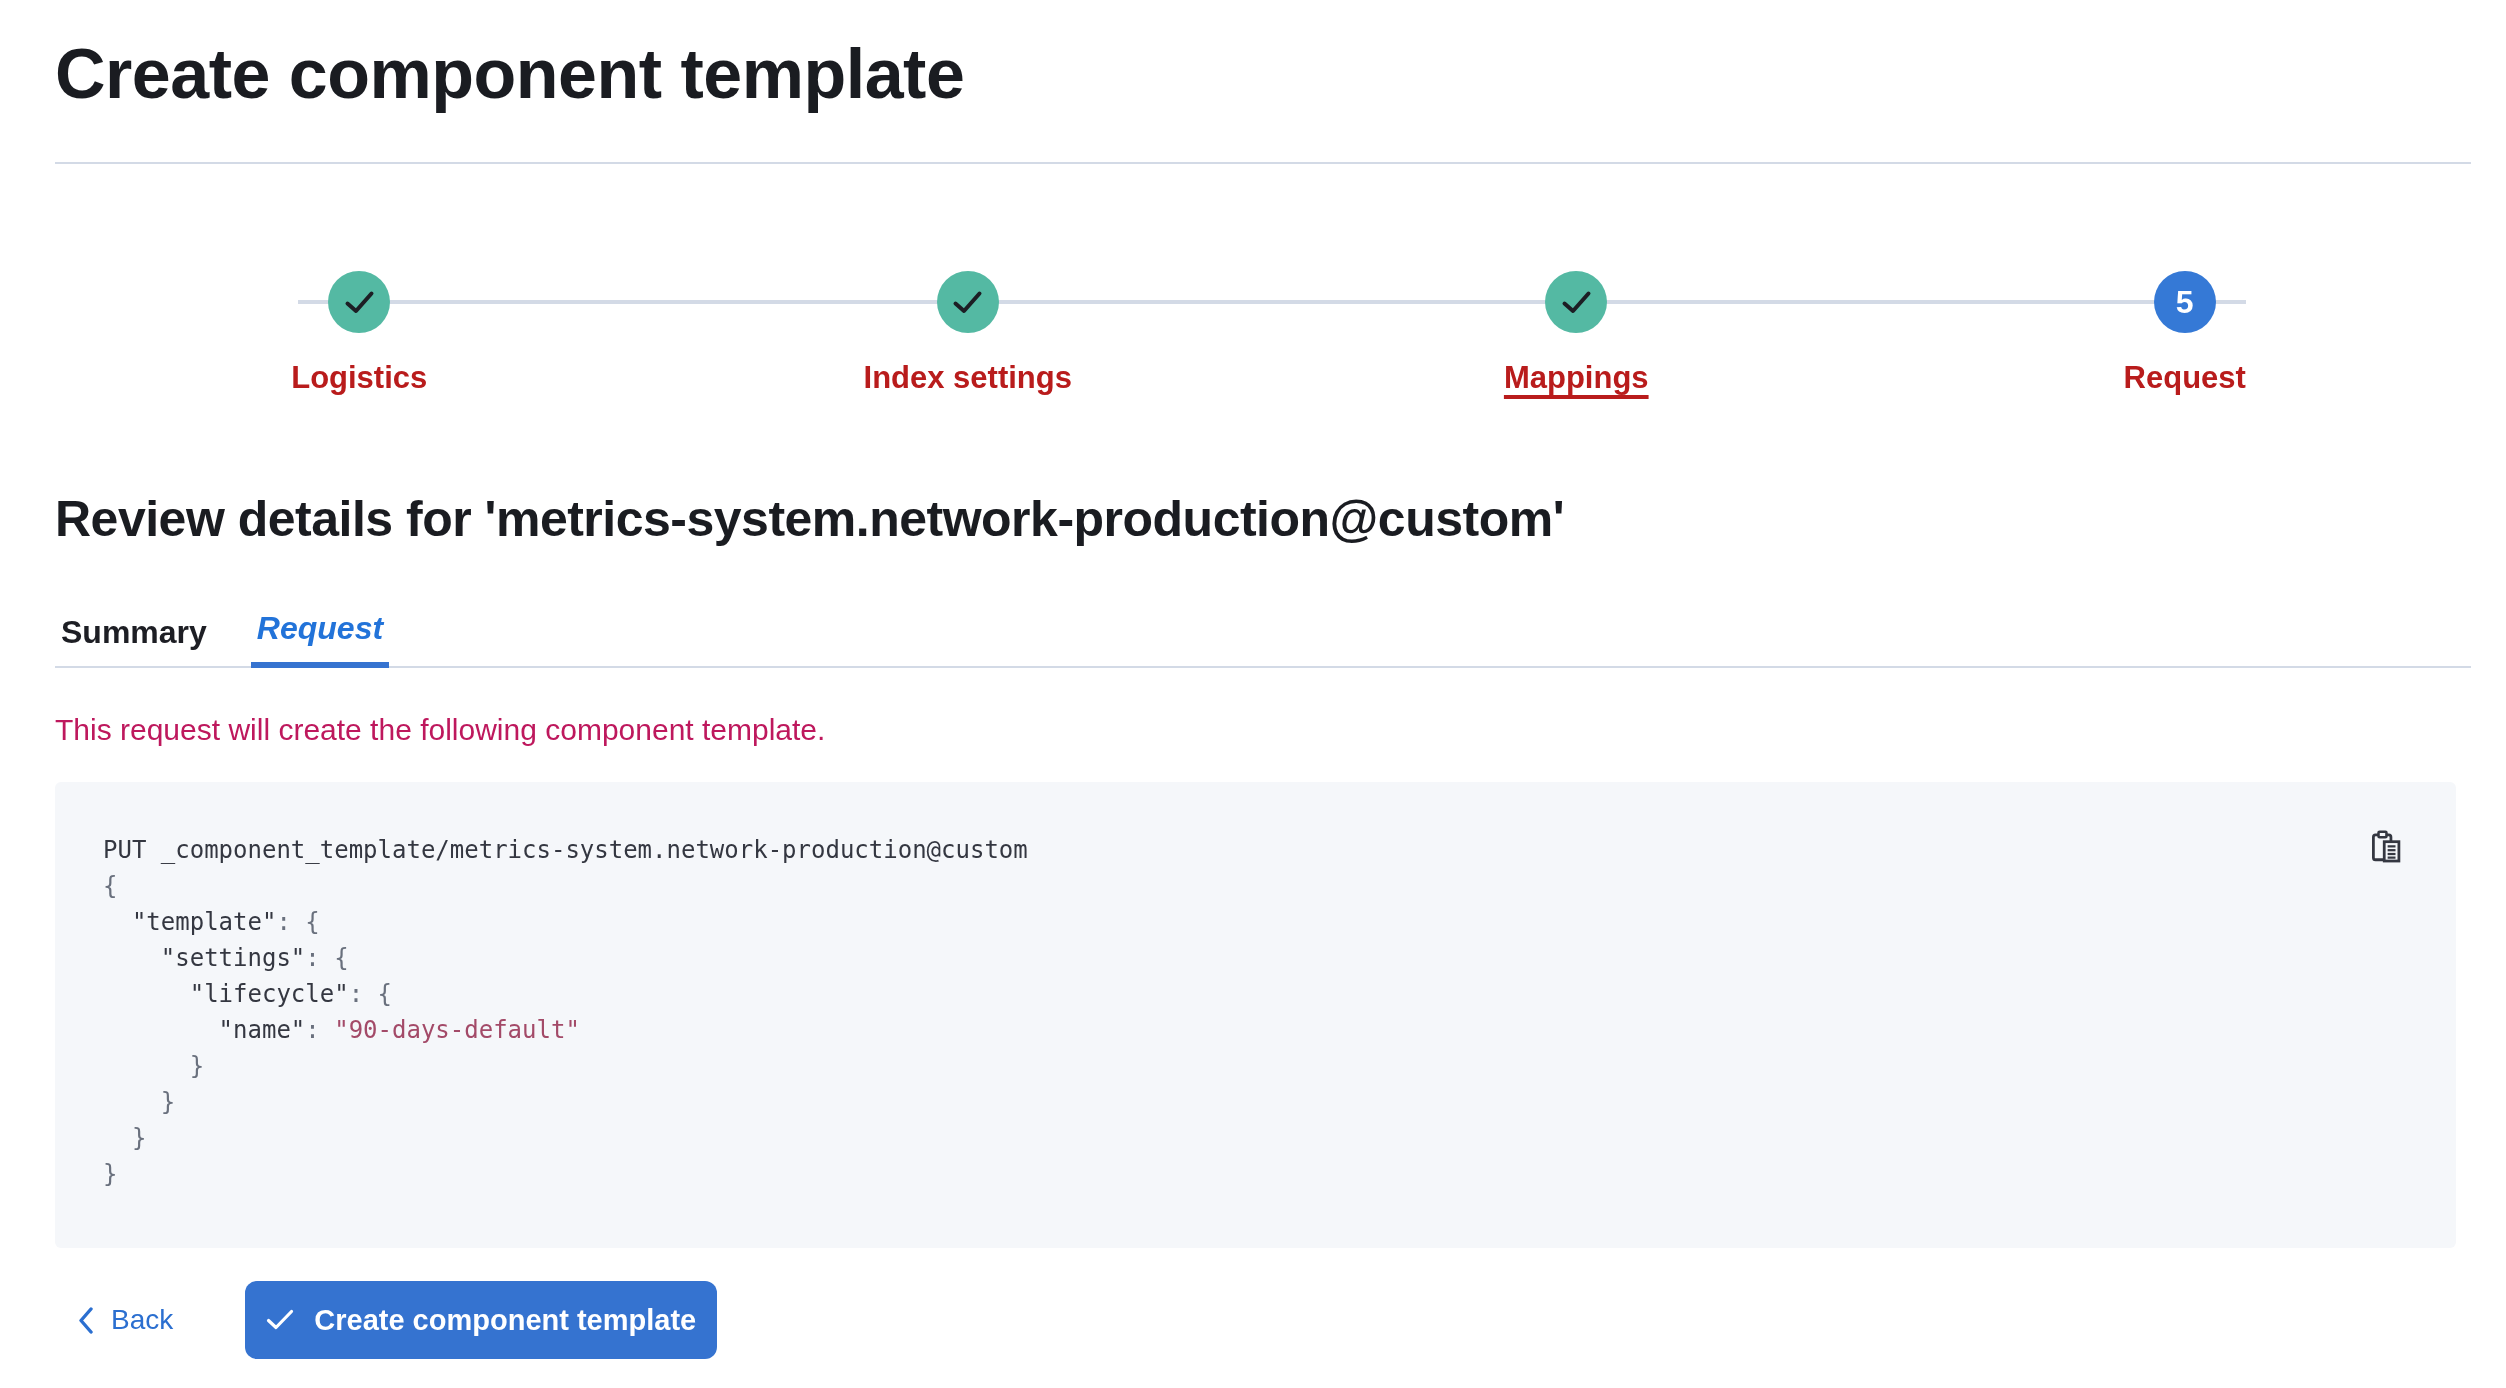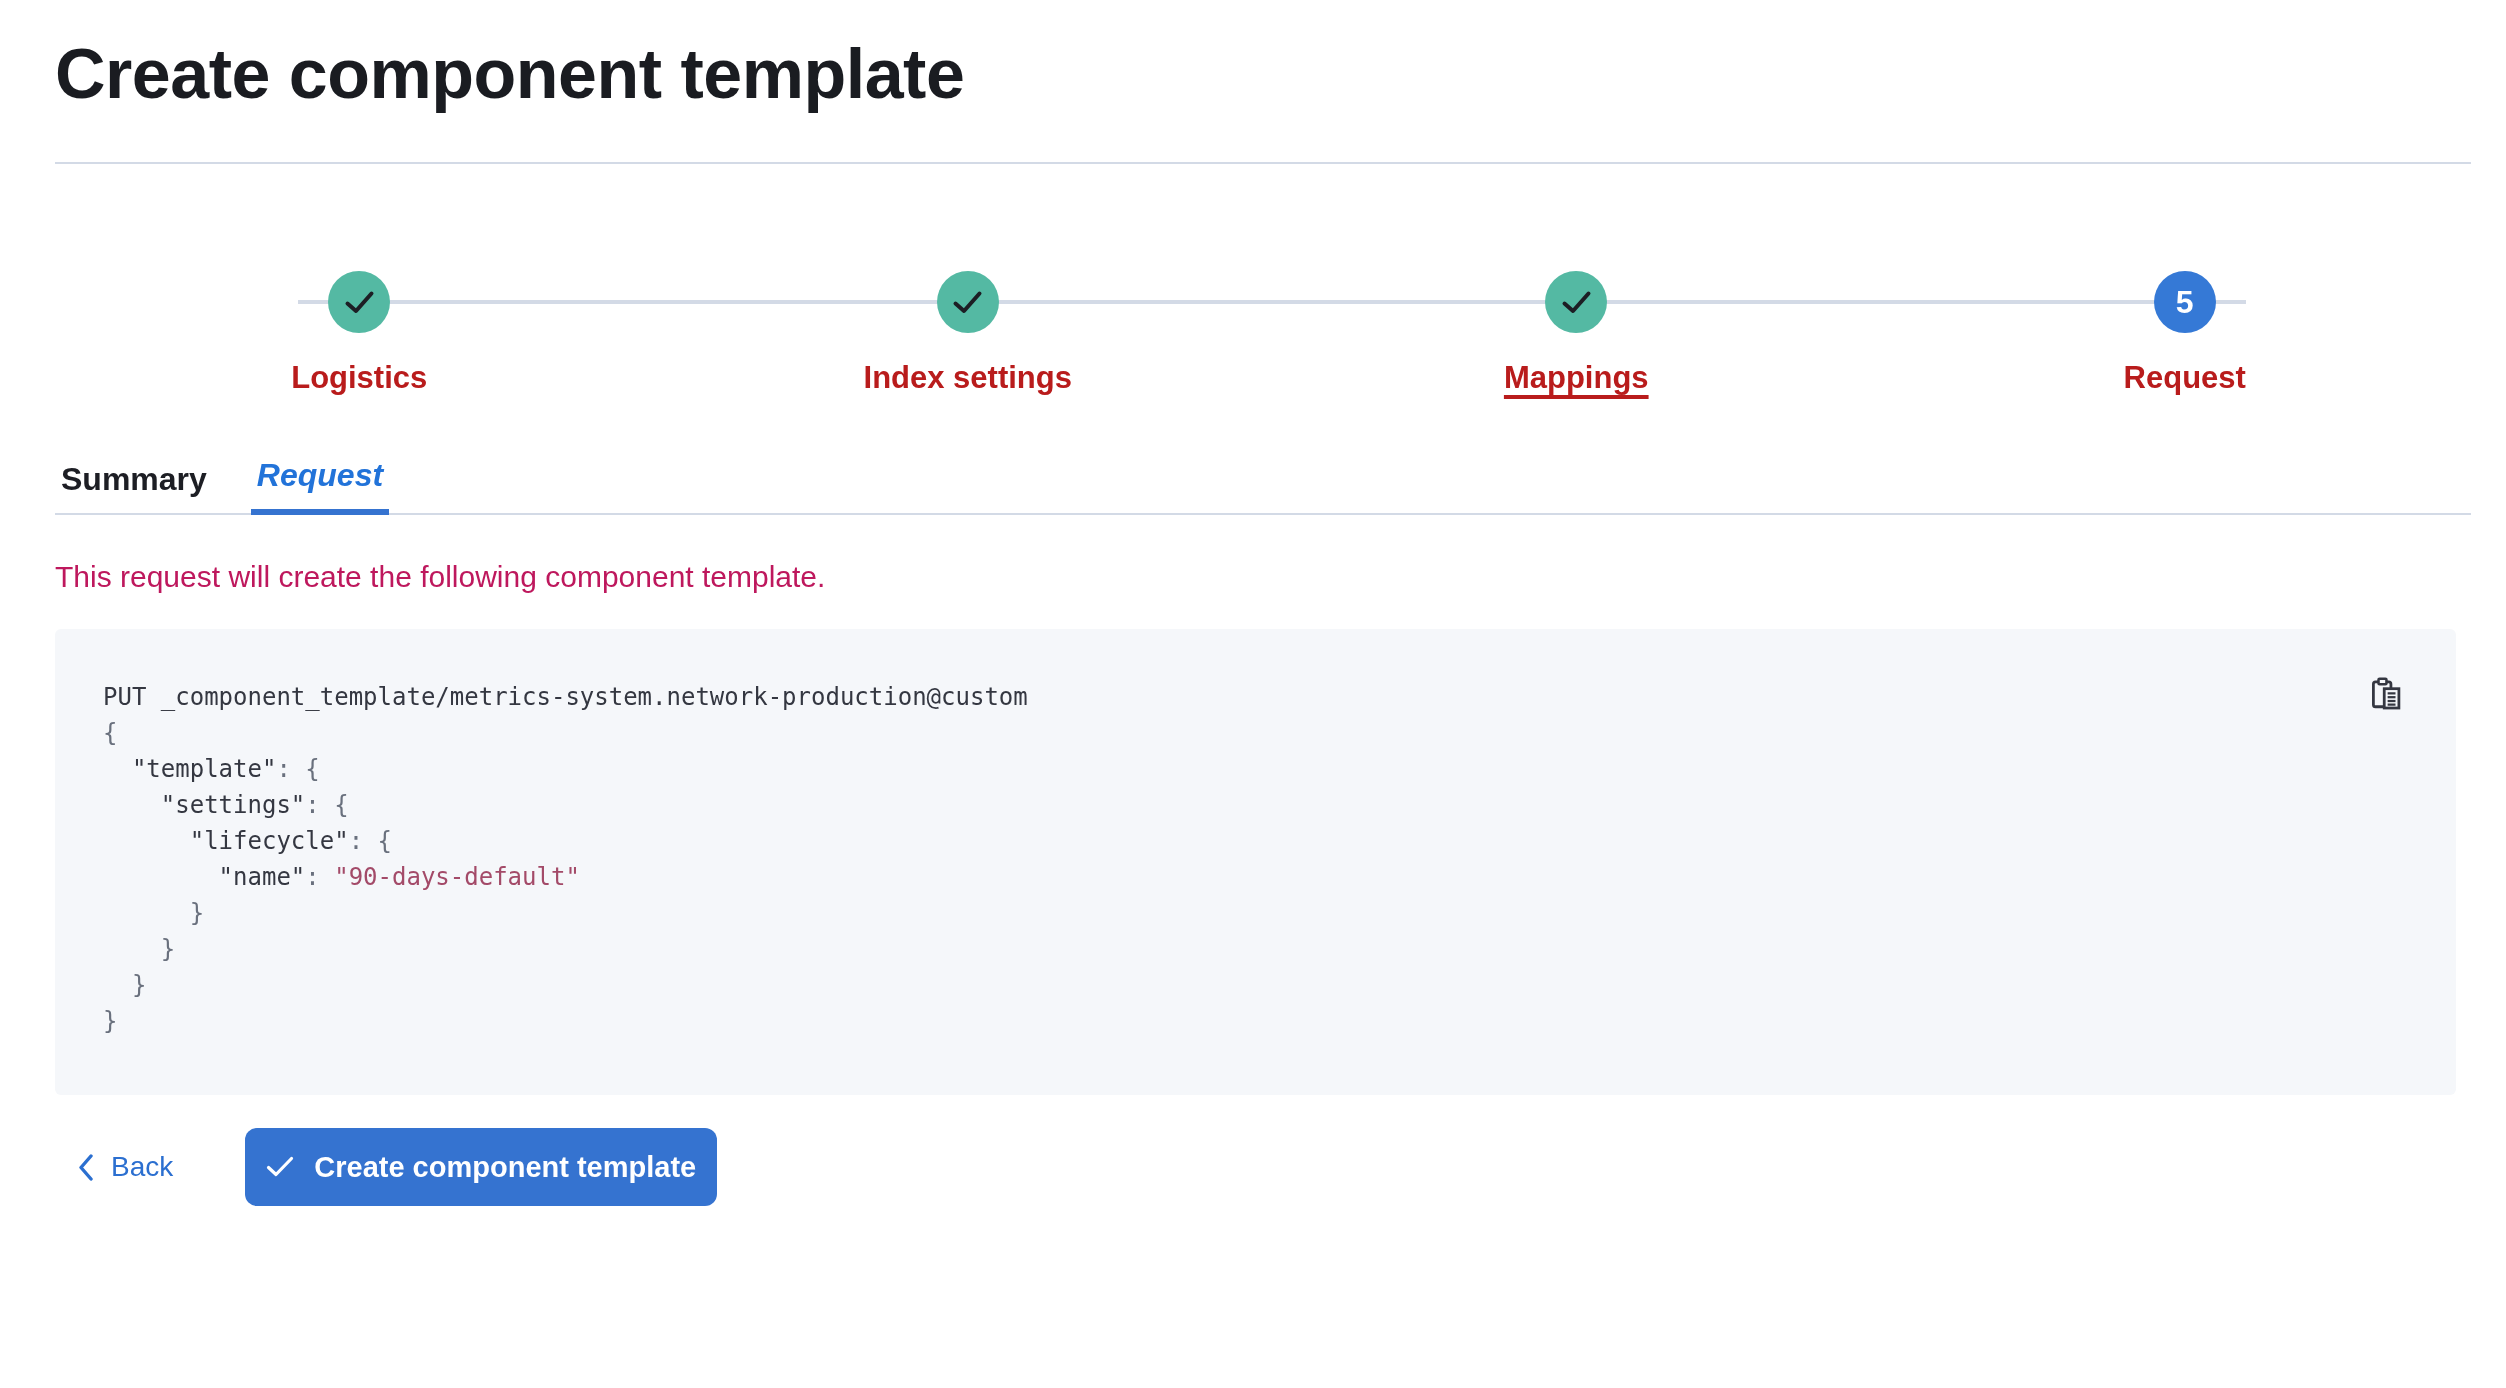--- a/index.html
+++ b/index.html
@@ -120,20 +120,21 @@
         <div class="step-label underlined">Mappings</div>
       </button>
       <button class="step">
         <div class="step-circle current">
           <span class="step-number">5</span>
         </div>
         <div class="step-label">Request</div>
       </button>
     </div>
 
+  <h2 class="review-heading">Review details for 'metrics-system.network-production@custom'</h2>
 
   <div class="tabs">
 
   <button class="tab">Summary</button>
       <button class="tab selected">Request</button>
     </div>
 
   <p class="description">This request will create the following component template.</p>
 
   <div class="code-block">

